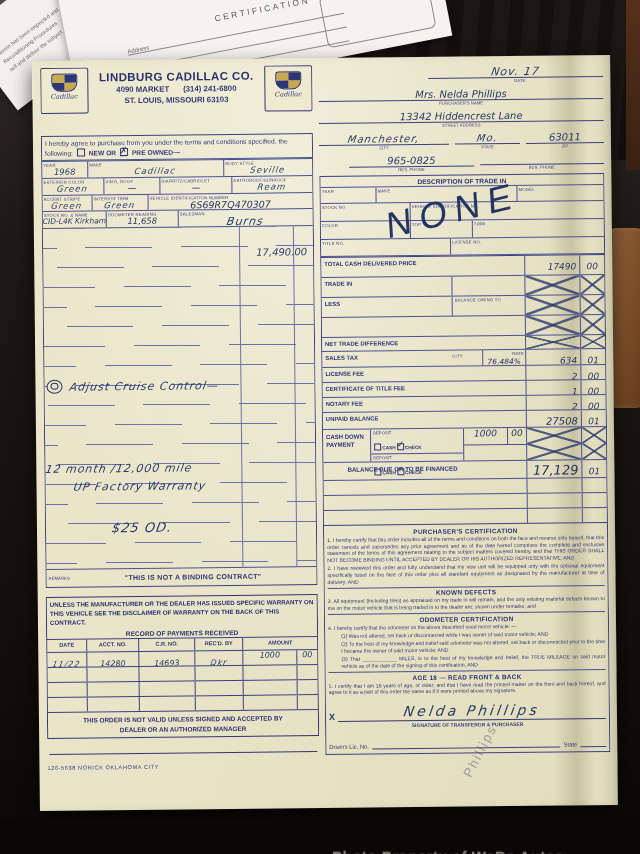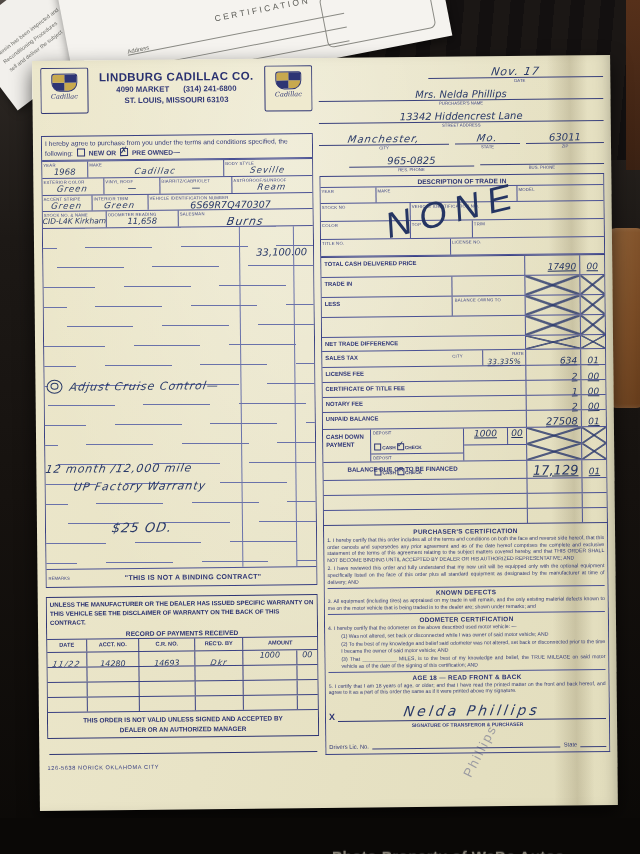--- a/index.html
+++ b/index.html
@@ -30,21 +30,21 @@
       linear-gradient(to right,rgba(0,0,0,0) 0 89%,rgba(95,82,48,.20) 93%,rgba(0,0,0,0) 96%),
       radial-gradient(ellipse at 45% 12%,rgba(255,255,252,.35),rgba(0,0,0,0) 60%),
       linear-gradient(105deg,#ece7cb 0%,#e8e3c6 45%,#e2ddbd 100%);
     box-shadow:0 8px 20px rgba(0,0,0,.65), inset -10px 0 18px -12px rgba(0,0,0,.35);}
   .cols{display:flex;gap:6px;height:100%;}
   .colL{width:272px;flex:none;overflow:hidden;}
   .colR{flex:1;min-width:0;overflow:hidden;}
   .vl{font-size:4.3px;letter-spacing:.2px;color:#3c4383;display:block;}
   .hw{font-family:"DejaVu Sans",sans-serif;font-style:italic;color:#2a3a68;display:inline-block;}
   .cur{transform:skewX(-10deg);letter-spacing:1px;}
-  .money{font-size:9px;font-style:italic;color:#253563;text-decoration:underline;}
+  .money{font-size:9px;font-style:italic;color:#253563;}
 
   
   .dealer{display:flex;align-items:flex-start;gap:4px;height:64px;margin-bottom:4px;}
   .logo{width:46px;height:44px;border:1.6px solid #2e3574;border-radius:2px;flex:none;background:#efeacf;text-align:center;}
   .crest{width:24px;height:16px;margin:5px auto 1px;border:1px solid #2e3574;border-radius:3px 3px 9px 9px;
     background:linear-gradient(#c8a94e,#c8a94e) 0 0/50% 50% no-repeat,linear-gradient(#2e3574,#2e3574) 100% 0/50% 50% no-repeat,
     linear-gradient(#2e3574,#2e3574) 0 100%/50% 50% no-repeat,linear-gradient(#c8a94e,#c8a94e) 100% 100%/50% 50% no-repeat,#efeacf;}
   .crest-script{font-size:6.5px;font-style:italic;color:#2e3574;font-family:"DejaVu Serif",serif;}
   .dealer-mid{flex:1;text-align:center;padding-top:4px;}
   .dname{font-weight:bold;font-size:11.5px;letter-spacing:.4px;color:#2a3170;}
@@ -274,21 +274,21 @@
               </div>
             <div class="vc" style="flex:1;">
                 <span class="vl">SALESMAN</span>
                 <span class="vv hw cur" style="font-size:11px;">Burns</span>
               </div>
           </div>
 
           <div class="ruled">
             <div class="vline" style="left:196px;"></div>
             <div class="vline" style="left:250px;"></div>
-            <span class="rl-amt hw">33,100.00</span>
+            <span class="rl-amt hw">17,490.00</span>
             <div class="cruise">
               <span class="stamp"><span class="stamp-in"></span></span>
               <span class="hw cur">Adjust Cruise Control—</span>
             </div>
             <div class="warr">
               <span class="hw cur">12 month /12,000 mile</span><br>
               <span class="hw cur l2">UP Factory Warranty</span>
             </div>
             <div class="w25"><span class="hw cur">$25 OD.</span></div>
           </div>
@@ -476,21 +476,21 @@
               <div class="fc xx"></div>
           </div>
           <div class="fr" style="height:13px;">
             <div class="flbl">NET TRADE DIFFERENCE</div>
             <div class="fd xx"></div>
               <div class="fc xx"></div>
           </div>
           <div class="fr" style="height:15px;">
             <div class="flbl">SALES TAX</div>
             <div class="citylbl vl">CITY</div>
-            <div class="rate"><span class="vl">RATE</span><span class="hw money">33.335%</span></div>
+            <div class="rate"><span class="vl">RATE</span><span class="hw money">76.484%</span></div>
             <div class="fd"><span class="money hw">634</span></div>
             <div class="fc"><span class="money hw">01</span></div>
           </div>
           <div class="fr" style="height:14px;">
             <div class="flbl">LICENSE FEE</div>
             <div class="fd"><span class="money hw">2</span></div>
             <div class="fc"><span class="money hw">00</span></div>
           </div>
           <div class="fr" style="height:14px;">
             <div class="flbl">CERTIFICATE OF TITLE FEE</div>

